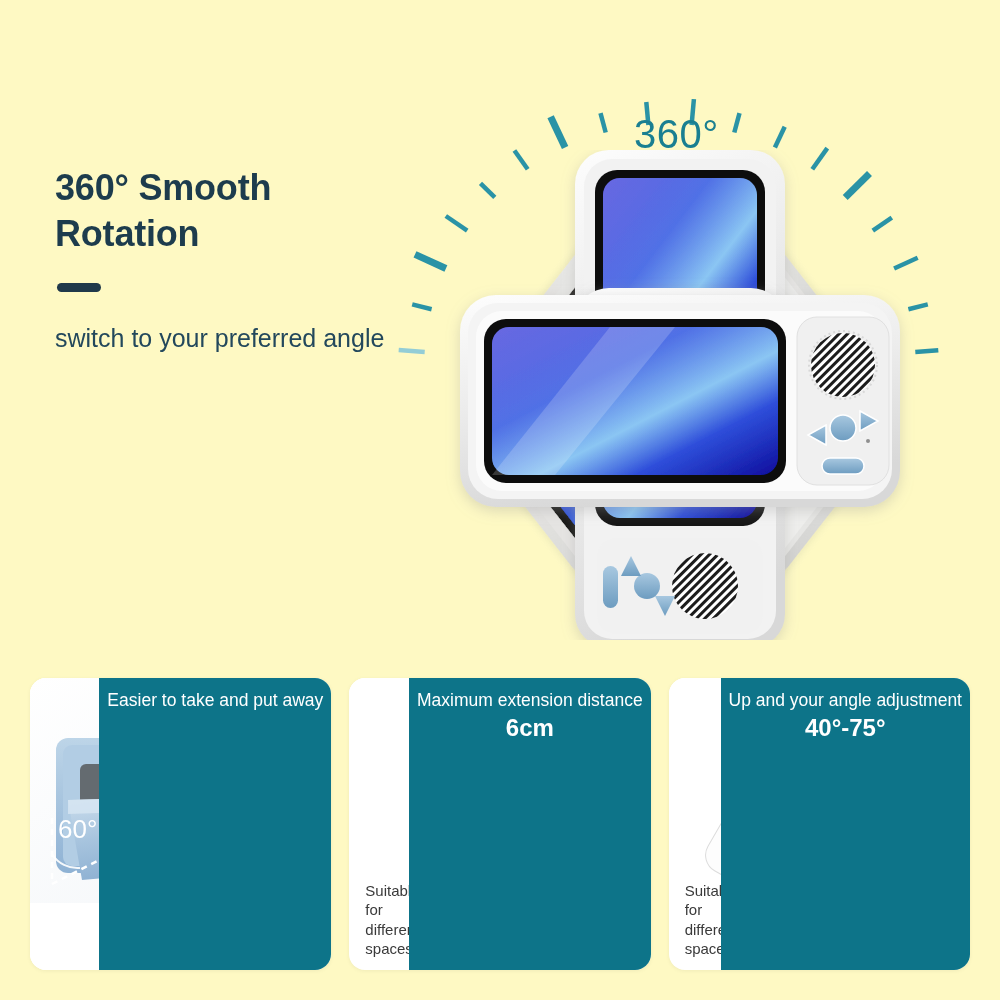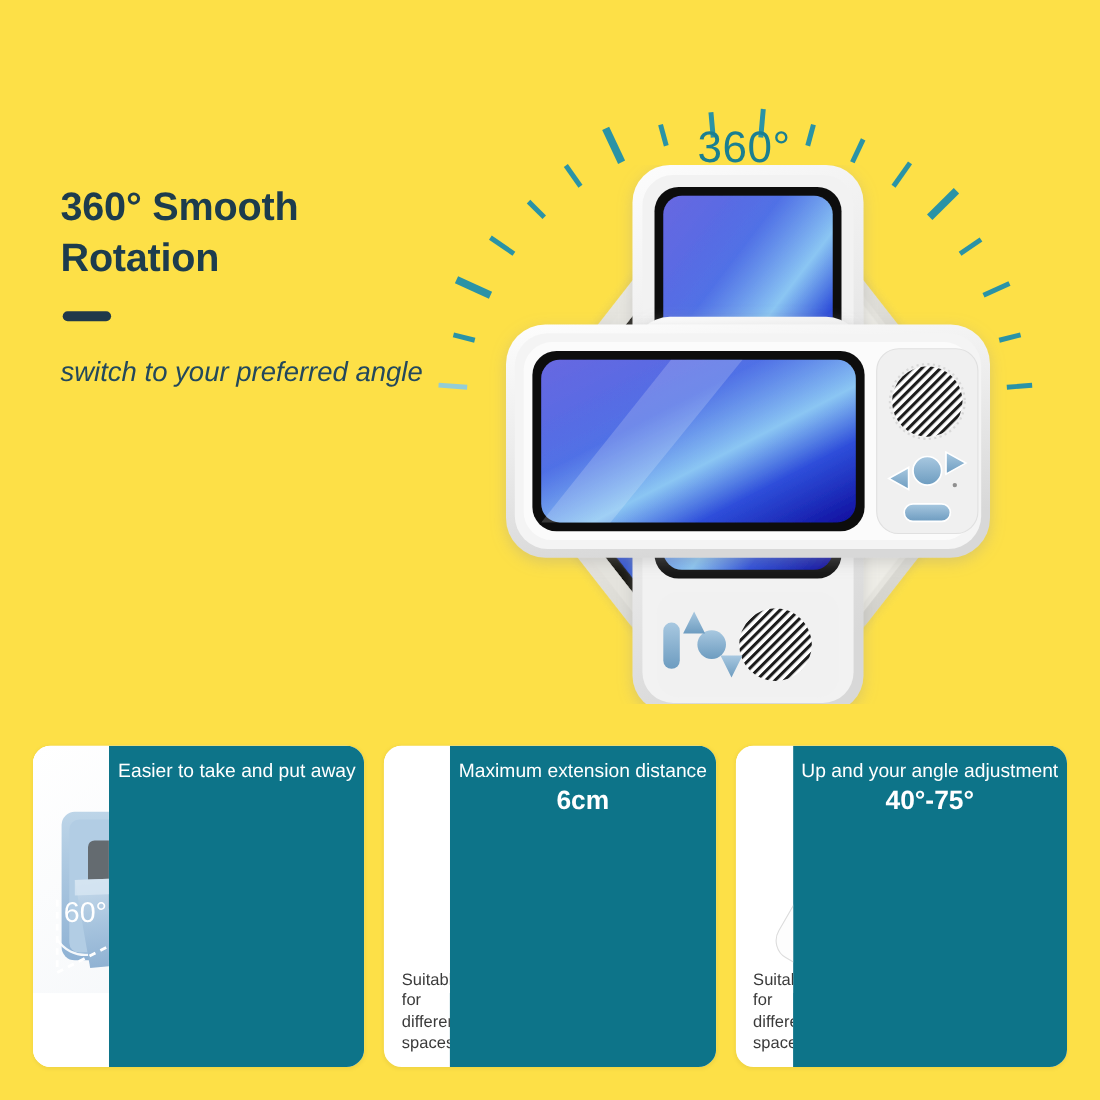--- a/index.html
+++ b/index.html
@@ -4,41 +4,40 @@
 <style>
   * { box-sizing: border-box; margin: 0; padding: 0; }
 
   html, body {
     width: 1000px; height: 1000px;
     background: #f0efef;
     font-family: "Liberation Sans", sans-serif;
     overflow: hidden;
   }
 
-  .page { position: relative; width: 1000px; height: 1000px; background: #fde047; }
+  .page { position: relative; width: 1000px; height: 1000px; background: #fef9c3; }
 
   
   .hero { position: absolute; left: 0; top: 0; width: 1000px; height: 670px; }
 
   .hero-text { position: absolute; left: 55px; top: 165px; width: 370px; }
 
   .headline {
     font-size: 36px; font-weight: bold; color: #1d3c4d;
     line-height: 1.28; letter-spacing: -0.2px;
   }
 
   .divider {
     width: 44px; height: 9px; border-radius: 5px;
     background: #20394a; margin: 26px 0 30px 2px;
   }
 
   .subline {
     font-size: 25px; color: #23485c; line-height: 1.33;
     font-weight: normal;
-    font-style: italic;
   }
 
   
   .arc { position: absolute; left: 380px; top: 40px; width: 580px; height: 330px; }
   .arc svg { display: block; }
 
   .arc-label {
     position: absolute; left: 634px; top: 112px;
     font-size: 40px; color: #1a7f91; font-weight: normal;
     letter-spacing: 0.5px;

